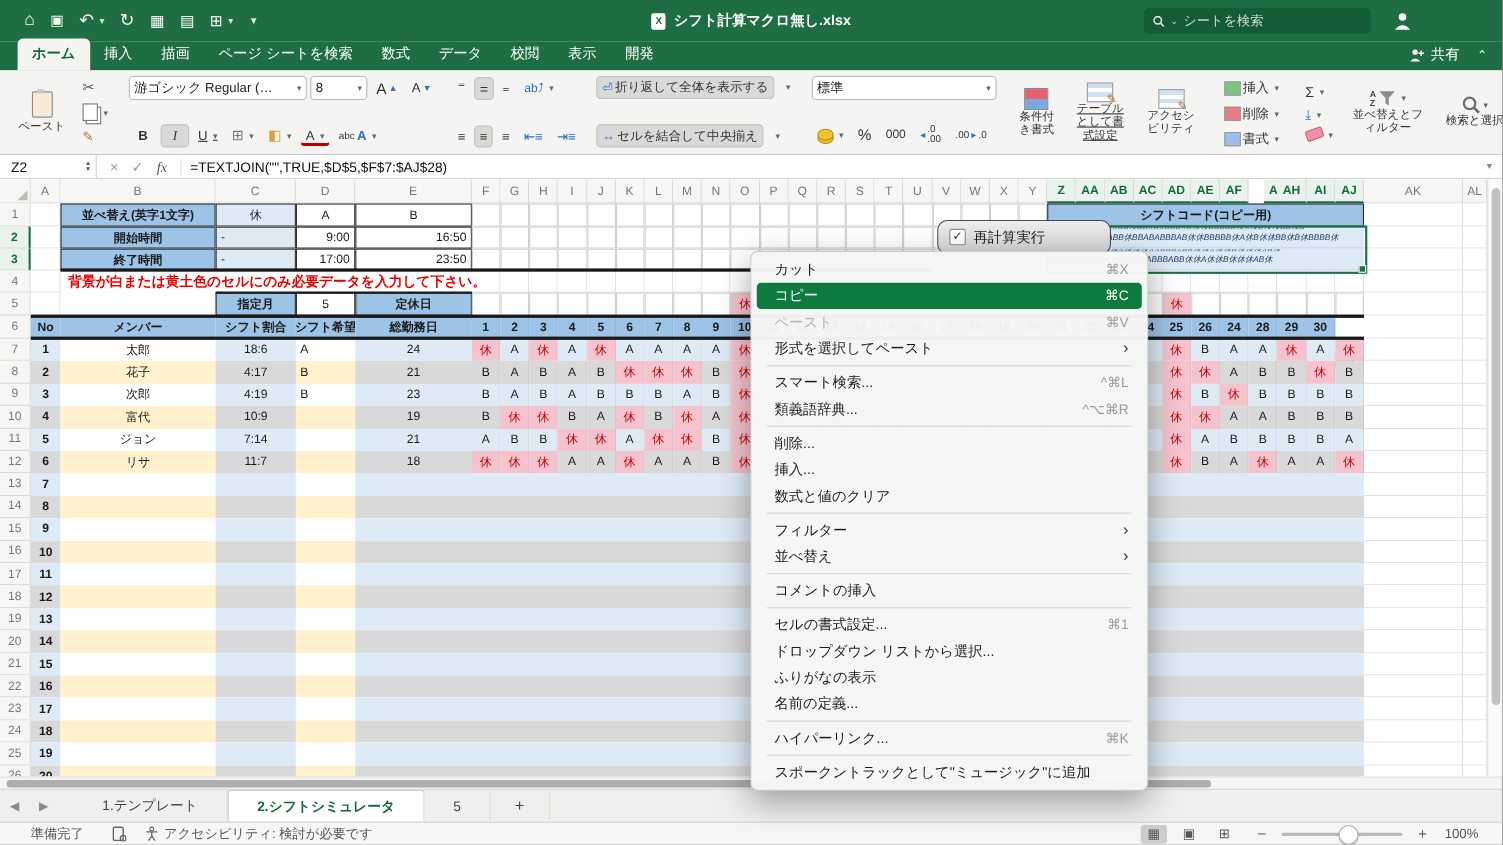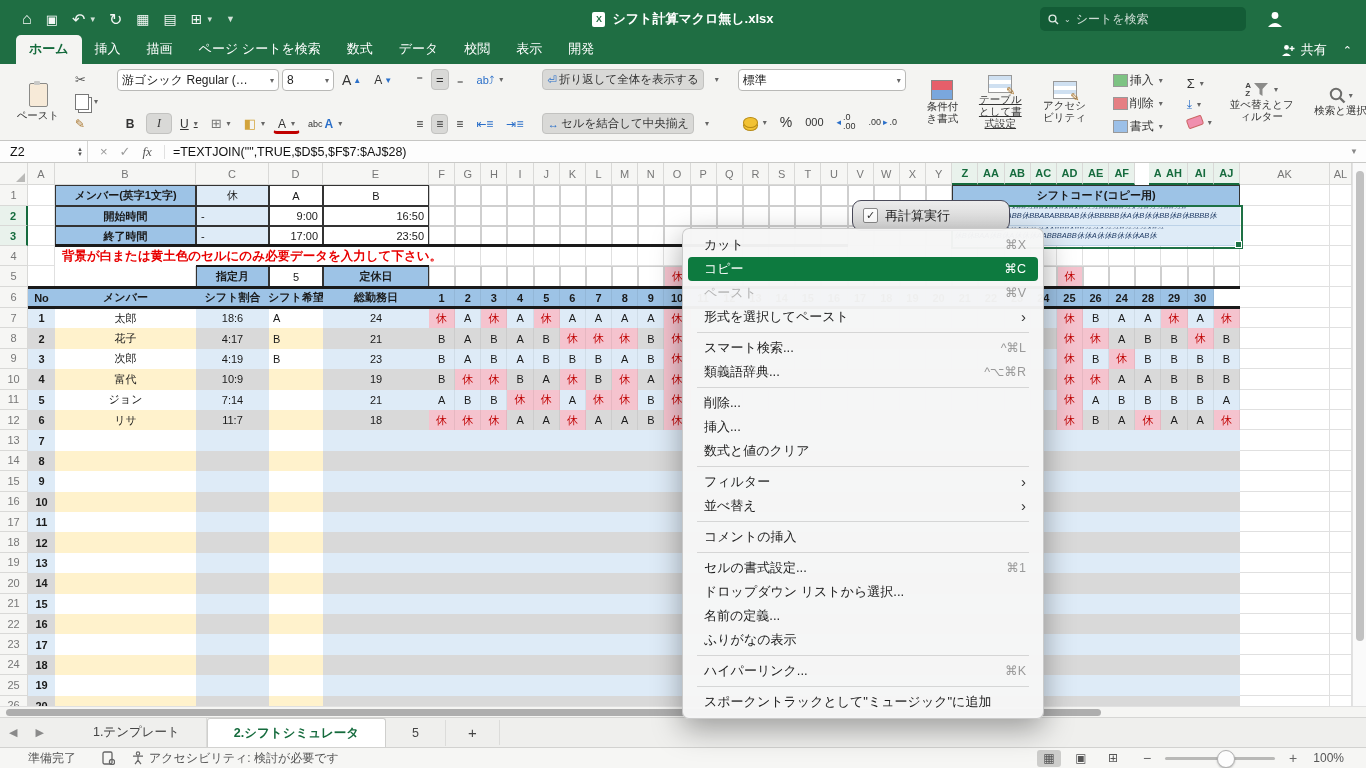--- a/index.html
+++ b/index.html
@@ -420,21 +420,21 @@
       <div class="cl hdrc" style="left: 0px; top: 410.2px; width: 28px; height: 20.4px;">20</div>
       <div class="cl hdrc" style="left: 0px; top: 430.6px; width: 28px; height: 20.4px;">21</div>
       <div class="cl hdrc" style="left: 0px; top: 451px; width: 28px; height: 20.4px;">22</div>
       <div class="cl hdrc" style="left: 0px; top: 471.4px; width: 28px; height: 20.4px;">23</div>
       <div class="cl hdrc" style="left: 0px; top: 491.8px; width: 28px; height: 20.4px;">24</div>
       <div class="cl hdrc" style="left: 0px; top: 512.2px; width: 28px; height: 20.4px;">25</div>
       <div class="cl hdrc" style="left: 0px; top: 532.6px; width: 28px; height: 20.4px;">26</div>
       <div class="cl gridded" style="left: 28px; top: 22px; width: 27px; height: 21px;"></div>
       <div class="cl gridded" style="left: 28px; top: 43px; width: 27px; height: 20px;"></div>
       <div class="cl gridded" style="left: 28px; top: 63px; width: 27px; height: 20px;"></div>
-      <div class="cl blk bg-blue cc b" style="left: 55px; top: 22px; width: 141px; height: 21px;">メンバー(英字1文字)</div>
+      <div class="cl blk bg-blue cc b" style="left: 55px; top: 22px; width: 141px; height: 21px;">並べ替え(英字1文字)</div>
       <div class="cl blk bg-lblue cc" style="left: 196px; top: 22px; width: 73px; height: 21px;">休</div>
       <div class="cl blk cc" style="left: 269px; top: 22px; width: 54px; height: 21px;">A</div>
       <div class="cl blk cc" style="left: 323px; top: 22px; width: 106px; height: 21px;">B</div>
       <div class="cl blk bg-blue cc b" style="left: 55px; top: 43px; width: 141px; height: 20px;">開始時間</div>
       <div class="cl blk bg-lblue clf" style="left: 196px; top: 43px; width: 73px; height: 20px;">-</div>
       <div class="cl blk cr" style="left: 269px; top: 43px; width: 54px; height: 20px;">9:00</div>
       <div class="cl blk cr" style="left: 323px; top: 43px; width: 106px; height: 20px;">16:50</div>
       <div class="cl blk bg-blue cc b" style="left: 55px; top: 63px; width: 141px; height: 20px;">終了時間</div>
       <div class="cl blk bg-lblue clf" style="left: 196px; top: 63px; width: 73px; height: 20px;">-</div>
       <div class="cl blk cr" style="left: 269px; top: 63px; width: 54px; height: 20px;">17:00</div>
@@ -1018,24 +1018,24 @@
       </div>
       <div class="msep"></div>
       <div class="mi">
         <span>セルの書式設定...</span>
         <span class="sc">⌘1</span>
       </div>
       <div class="mi">
         <span>ドロップダウン リストから選択...</span>
       </div>
       <div class="mi">
+        <span>ふりがなの表示</span>
+      </div>
+      <div class="mi">
         <span>名前の定義...</span>
-      </div>
-      <div class="mi">
-        <span>ふりがなの表示</span>
       </div>
       <div class="msep"></div>
       <div class="mi">
         <span>ハイパーリンク...</span>
         <span class="sc">⌘K</span>
       </div>
       <div class="msep"></div>
       <div class="mi">
         <span>スポークントラックとして"ミュージック"に追加</span>
       </div>

